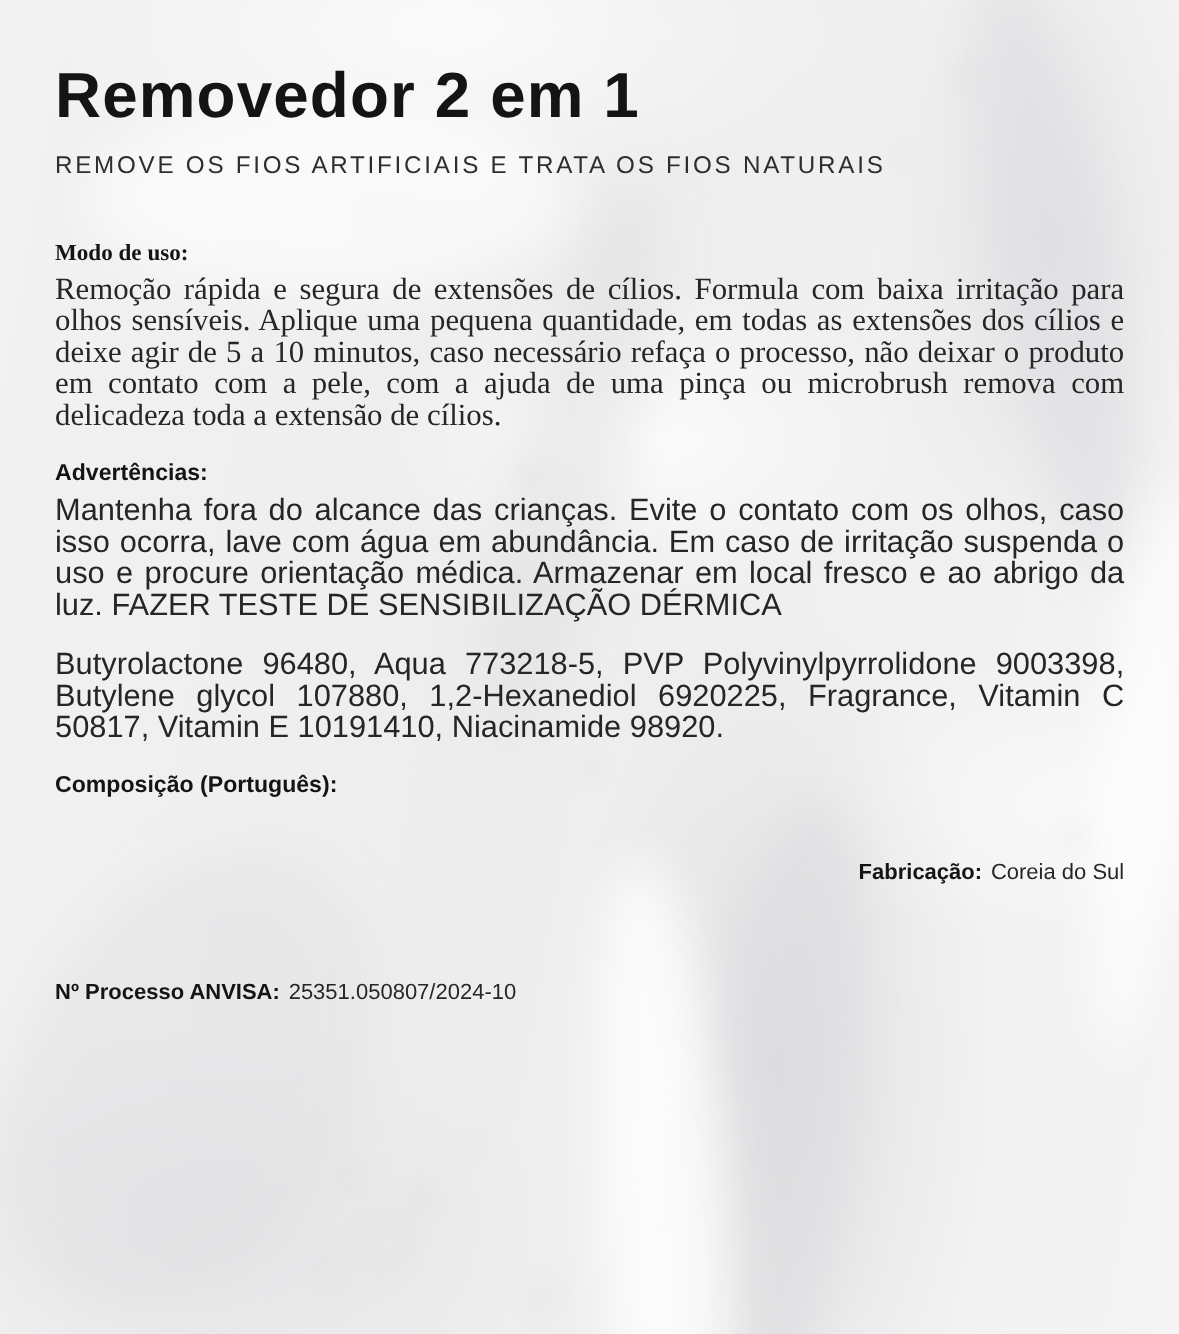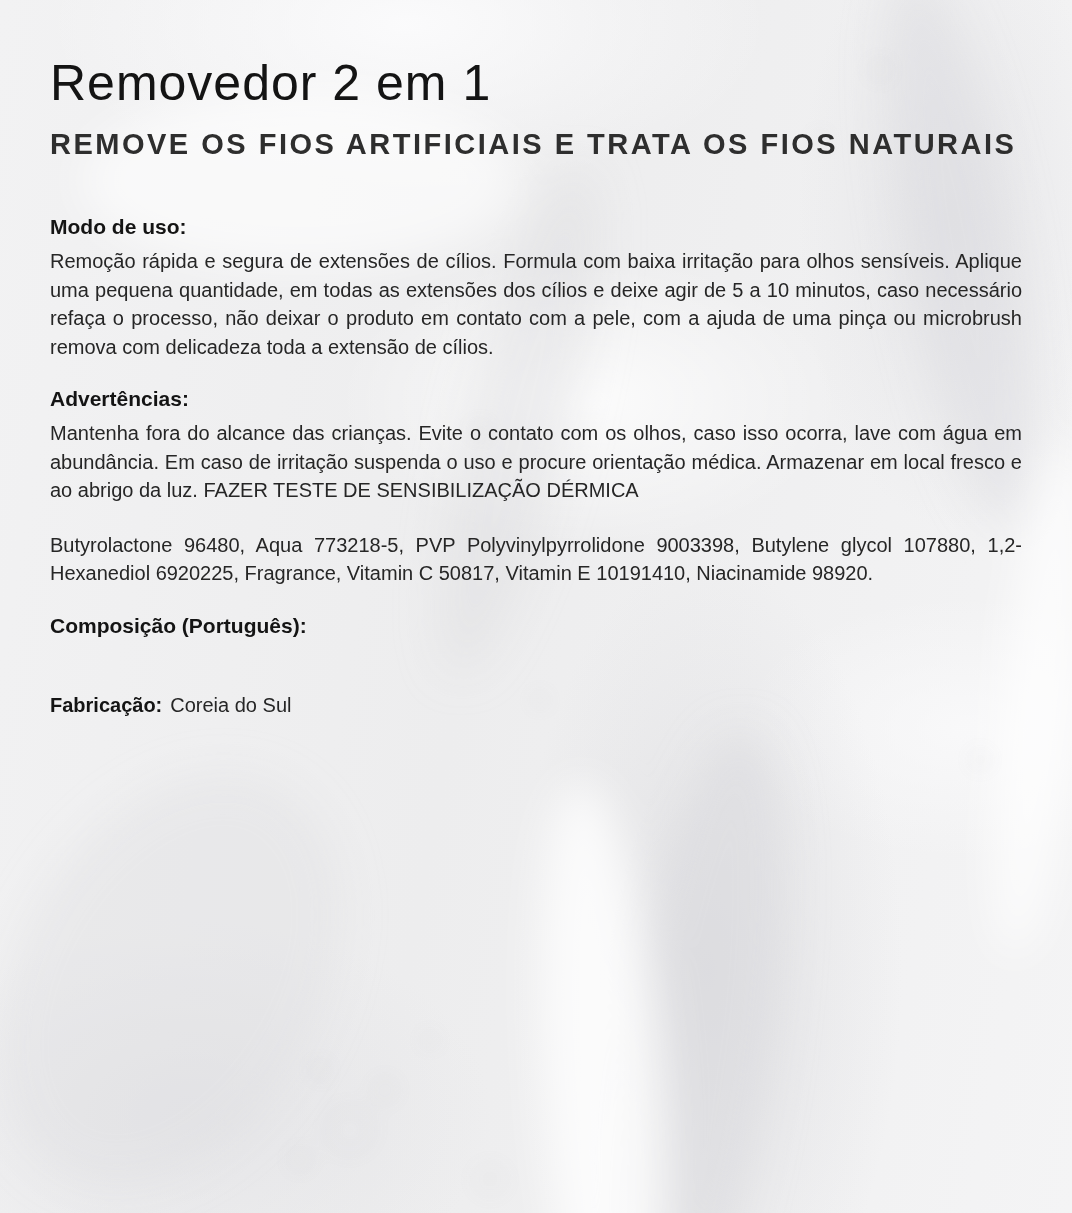--- a/index.html
+++ b/index.html
@@ -22,50 +22,50 @@
   }
   .texture{position:absolute;inset:0;pointer-events:none;}
   .content{
     position:relative;
     padding:56px 50px 0 50px;
     box-sizing:border-box;
     width:100%;
   }
   h1.title{
     margin:0;
-    font-size:50px;
+    font-size:58px;
     line-height:1.08;
-    font-weight:400;
+    font-weight:700;
     letter-spacing:1px;
     color:#141414;
   }
   .subtitle{
     margin-top:18px;
-    font-size:29px;
+    font-size:22px;
     letter-spacing:2.5px;
-    font-weight:700;
+    font-weight:400;
     color:#2e2e2e;
   }
   section{margin-top:26px;}
-  section.first{margin-top:54px;}
+  section.first{margin-top:54px;font-family:Liberation Serif, serif;}
   h2.heading{
     margin:0 0 8px 0;
     font-size:21px;
     font-weight:700;
     color:#141414;
   }
   p.body{
     margin:0;
-    font-size:20px;
+    font-size:28px;
     line-height:28.5px;
     text-align:justify;
     color:#262626;
   }
   .fact{font-size:20px;color:#262626;}
-  .fact-fab{margin-top:56px;}
+  .fact-fab{margin-top:56px;text-align:right;}
   .fact-anvisa{margin-top:86px;}
   .fact-label{font-weight:700;color:#141414;margin-right:8px;}
 </style>
 </head>
 <body>
 
 <svg class="texture" width="1072" height="1213" viewBox="0 0 1072 1213" aria-hidden="true">
   <defs>
     <filter id="soft" x="-60%" y="-60%" width="220%" height="220%">
         <feGaussianBlur stdDeviation="22"></feGaussianBlur>
@@ -119,14 +119,17 @@
   </section>
 
   <section>
     <h2 class="heading">Composição (Português):</h2>
   </section>
 
   <div class="fact fact-fab">
     <span class="fact-label">Fabricação:</span><span class="fact-value">Coreia do Sul</span>
   </div>
 
+  <div class="fact fact-anvisa">
+    <span class="fact-label">Nº Processo ANVISA:</span><span class="fact-value">25351.050807/2024-10</span>
+  </div>
 
 </div>
 
 </body></html>

